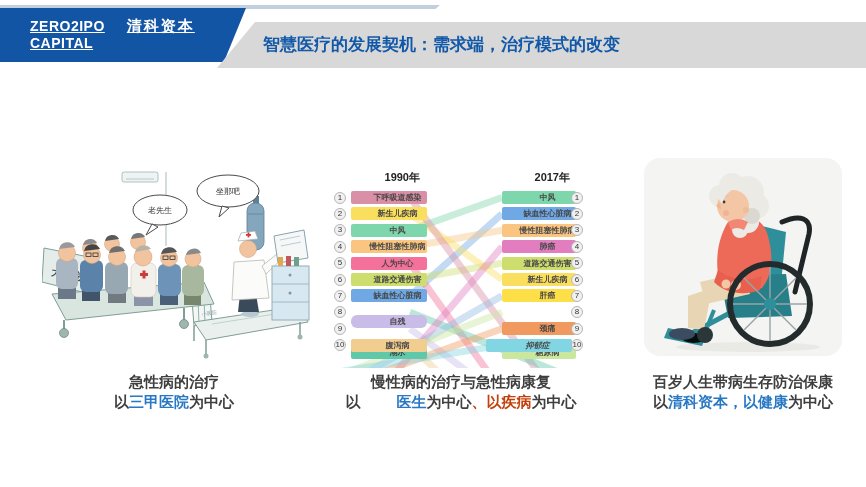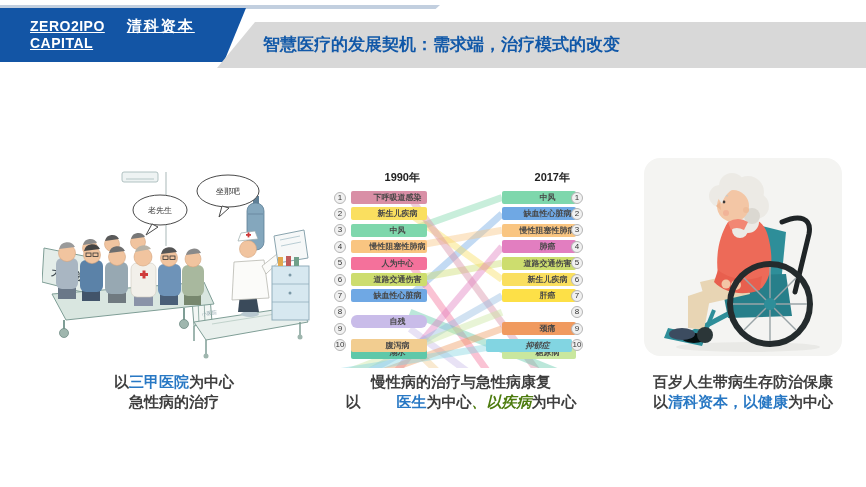--- a/index.html
+++ b/index.html
@@ -305,25 +305,25 @@
       </g>
       <circle cx="126" cy="146" r="6" fill="#2e8e99"></circle>
     </g>
     <g>
       <line x1="70" y1="152" x2="62" y2="172" stroke="#2e8e99" stroke-width="4"></line>
       <circle cx="61" cy="177" r="8" fill="#2b3638"></circle>
     </g>
   </svg>
 
   <div class="caption c-left">
+    <div>急性病的治疗</div>
     <div><span>以</span><span style="color: rgb(40, 120, 196);">三甲医院</span><span>为中心</span></div>
-    <div>急性病的治疗</div>
   </div>
   <div class="caption c-mid">
     <div>慢性病的治疗与急性病康复</div>
-    <div><span>以</span><span style="color: rgb(40, 120, 196); margin-left: 36px;">医生</span><span>为中心</span><span style="color: #4d7c0f; font-style: italic;">、以疾病</span><span>为中心</span></div>
+    <div><span>以</span><span style="color: rgb(40, 120, 196); margin-left: 36px;">医生</span><span>为中心</span><span style="color: #c2410c;">、以疾病</span><span>为中心</span></div>
   </div>
   <div class="caption c-right">
     <div>百岁人生带病生存防治保康</div>
     <div><span>以</span><span style="color: rgb(40, 120, 196);">清科资本，以健康</span><span>为中心</span></div>
   </div>
 
 </div>
 
 </body></html>

